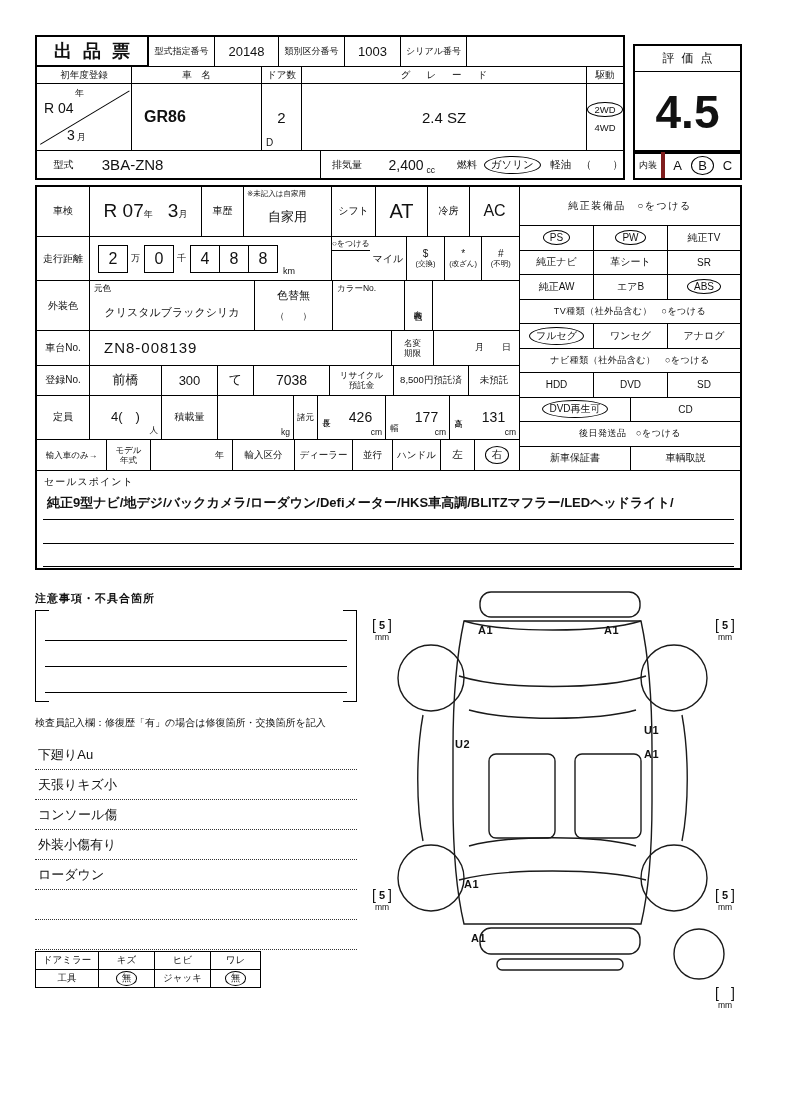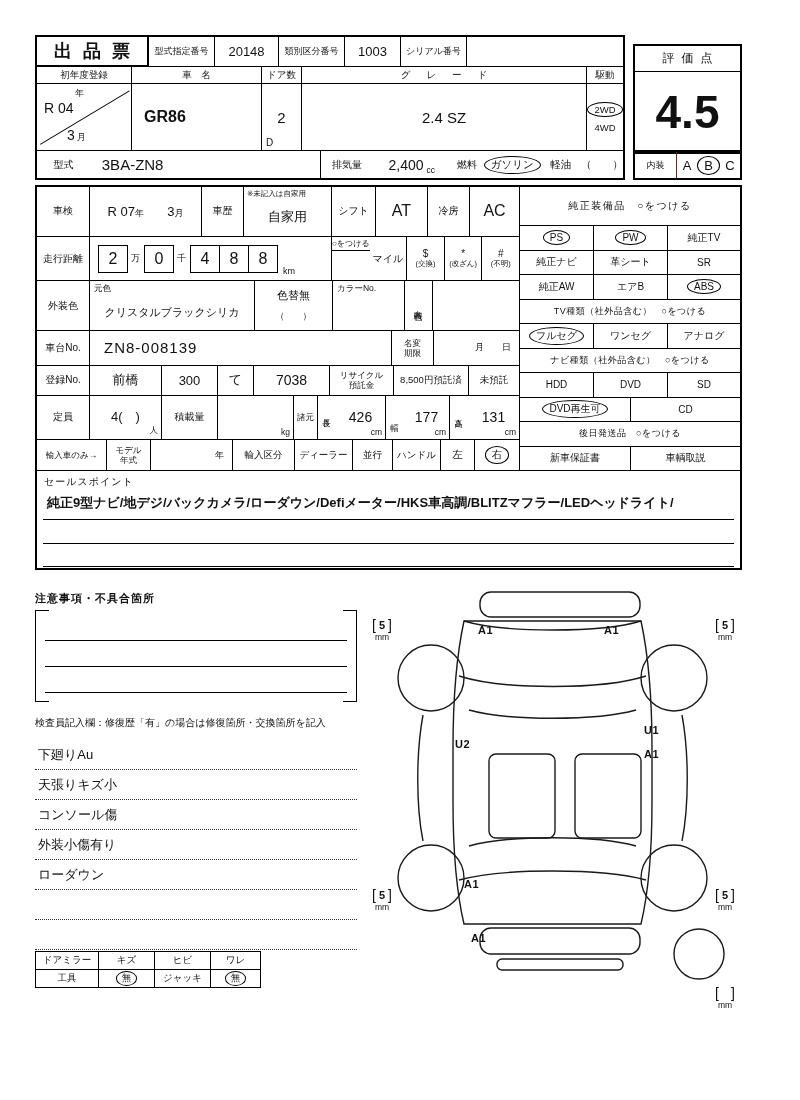--- a/index.html
+++ b/index.html
@@ -12,21 +12,21 @@
 .header-fields{border-top:2.2px solid #000;border-bottom:1.2px solid #000;border-right:2.2px solid #000;display:flex}
 .hf{display:flex;align-items:center;justify-content:center;border-right:1px solid #000}
 .hf.lbl{font-size:9px}
 .hf.val{font-size:13px}
 .hf.last{border-right:none}
 
 .eval-box{border:2.5px solid #000;display:flex;flex-direction:column}
 .eval-label{height:26px;border-bottom:1.6px solid #000;display:flex;align-items:center;justify-content:center;font-size:12px;letter-spacing:7px;text-indent:7px}
 .eval-score{flex:1;display:flex;align-items:center;justify-content:center;font-size:46px;font-weight:bold}
 .interior-box{border:2.2px solid #000;display:flex;align-items:center}
-.int-lbl{width:42px;align-self:stretch;border-right:1px solid #7f1d1d;font-size:9px;display:flex;align-items:center;justify-content:center;text-align:center;line-height:1.15}
+.int-lbl{width:30px;align-self:stretch;border-right:4px solid #7f1d1d;font-size:9px;display:flex;align-items:center;justify-content:center;text-align:center;line-height:1.15}
 .int-opt{flex:1;text-align:center;font-size:13px}
 
 .opt{display:inline-block;white-space:nowrap}
 .opt.circled{border:1.4px solid #000;border-radius:50%;padding:1px 6px}
 
 .table-top{border-left:2.2px solid #000;border-right:2.2px solid #000;border-bottom:2.2px solid #000;display:flex;flex-direction:column}
 .tt-head{height:17px;display:flex}
 .th{border-right:1px solid #000;border-bottom:1px solid #000;display:flex;align-items:center;justify-content:center;font-size:9.5px}
 .th.last{border-right:none}
 .tt-body{flex:1;display:flex}
@@ -48,21 +48,21 @@
 .t2 .unit{font-size:8.5px;align-self:flex-end;padding-bottom:3px;margin-left:3px}
 .s10{font-size:10.5px}
 
 .main-left{border-left:2.2px solid #000;border-top:2.2px solid #000;border-right:1.2px solid #000;display:flex;flex-direction:column}
 .mrow{display:flex;border-bottom:1.05px solid #000}
 .mrow.lastrow{border-bottom:none}
 .mc{border-right:1.05px solid #000;display:flex;align-items:center;justify-content:center;position:relative}
 .mc.last{border-right:none;flex:1}
 .ml{font-size:10px;text-align:center;line-height:1.2}
 .ml.s8{font-size:8.5px}
-.big15{font-size:13px}
+.big15{font-size:19px}
 .unit9{font-size:9px}
 .hist{flex-direction:column;align-items:stretch}
 .hist .note{font-size:7.5px;padding:2px 0 0 3px}
 .hist .val{flex:1;display:flex;align-items:center;justify-content:center;font-size:13px}
 .odo{justify-content:flex-start;padding-left:8px}
 .obox{width:30px;height:28px;border:1px solid #000;display:inline-flex;align-items:center;justify-content:center;font-size:16px}
 .obox + .obox{margin-left:-1px}
 .osep{font-size:9px;margin:0 4px 0 3px;align-self:center}
 .ounit{font-size:9px;margin-left:5px;align-self:flex-end;padding-bottom:4px}
 .mflags{flex-direction:row;align-items:stretch}
@@ -202,21 +202,21 @@
       <div class="mc" style="width:112px;justify-content:space-around;padding:0 6px">
         <span><span class="big15">R 07</span><span class="unit9">年</span></span>
         <span><span class="big15">3</span><span class="unit9">月</span></span>
       </div>
       <div class="mc ml" style="width:42px">車歴</div>
       <div class="mc hist" style="width:88px">
         <div class="note">※未記入は自家用</div>
         <div class="val">自家用</div>
       </div>
       <div class="mc ml" style="width:44px">シフト</div>
-      <div class="mc" style="width:52px;font-size:16px">AT</div>
+      <div class="mc" style="width:52px;font-size:20px">AT</div>
       <div class="mc ml" style="width:42px">冷房</div>
       <div class="mc last" style="font-size:16px">AC</div>
     </div>
 
     <div class="mrow" style="height:45px">
       <div class="mc ml" style="width:53px">走行距離</div>
       <div class="mc odo" style="width:242px">
         <span class="obox">2</span>
         <span class="osep">万</span>
         <span class="obox">0</span>

